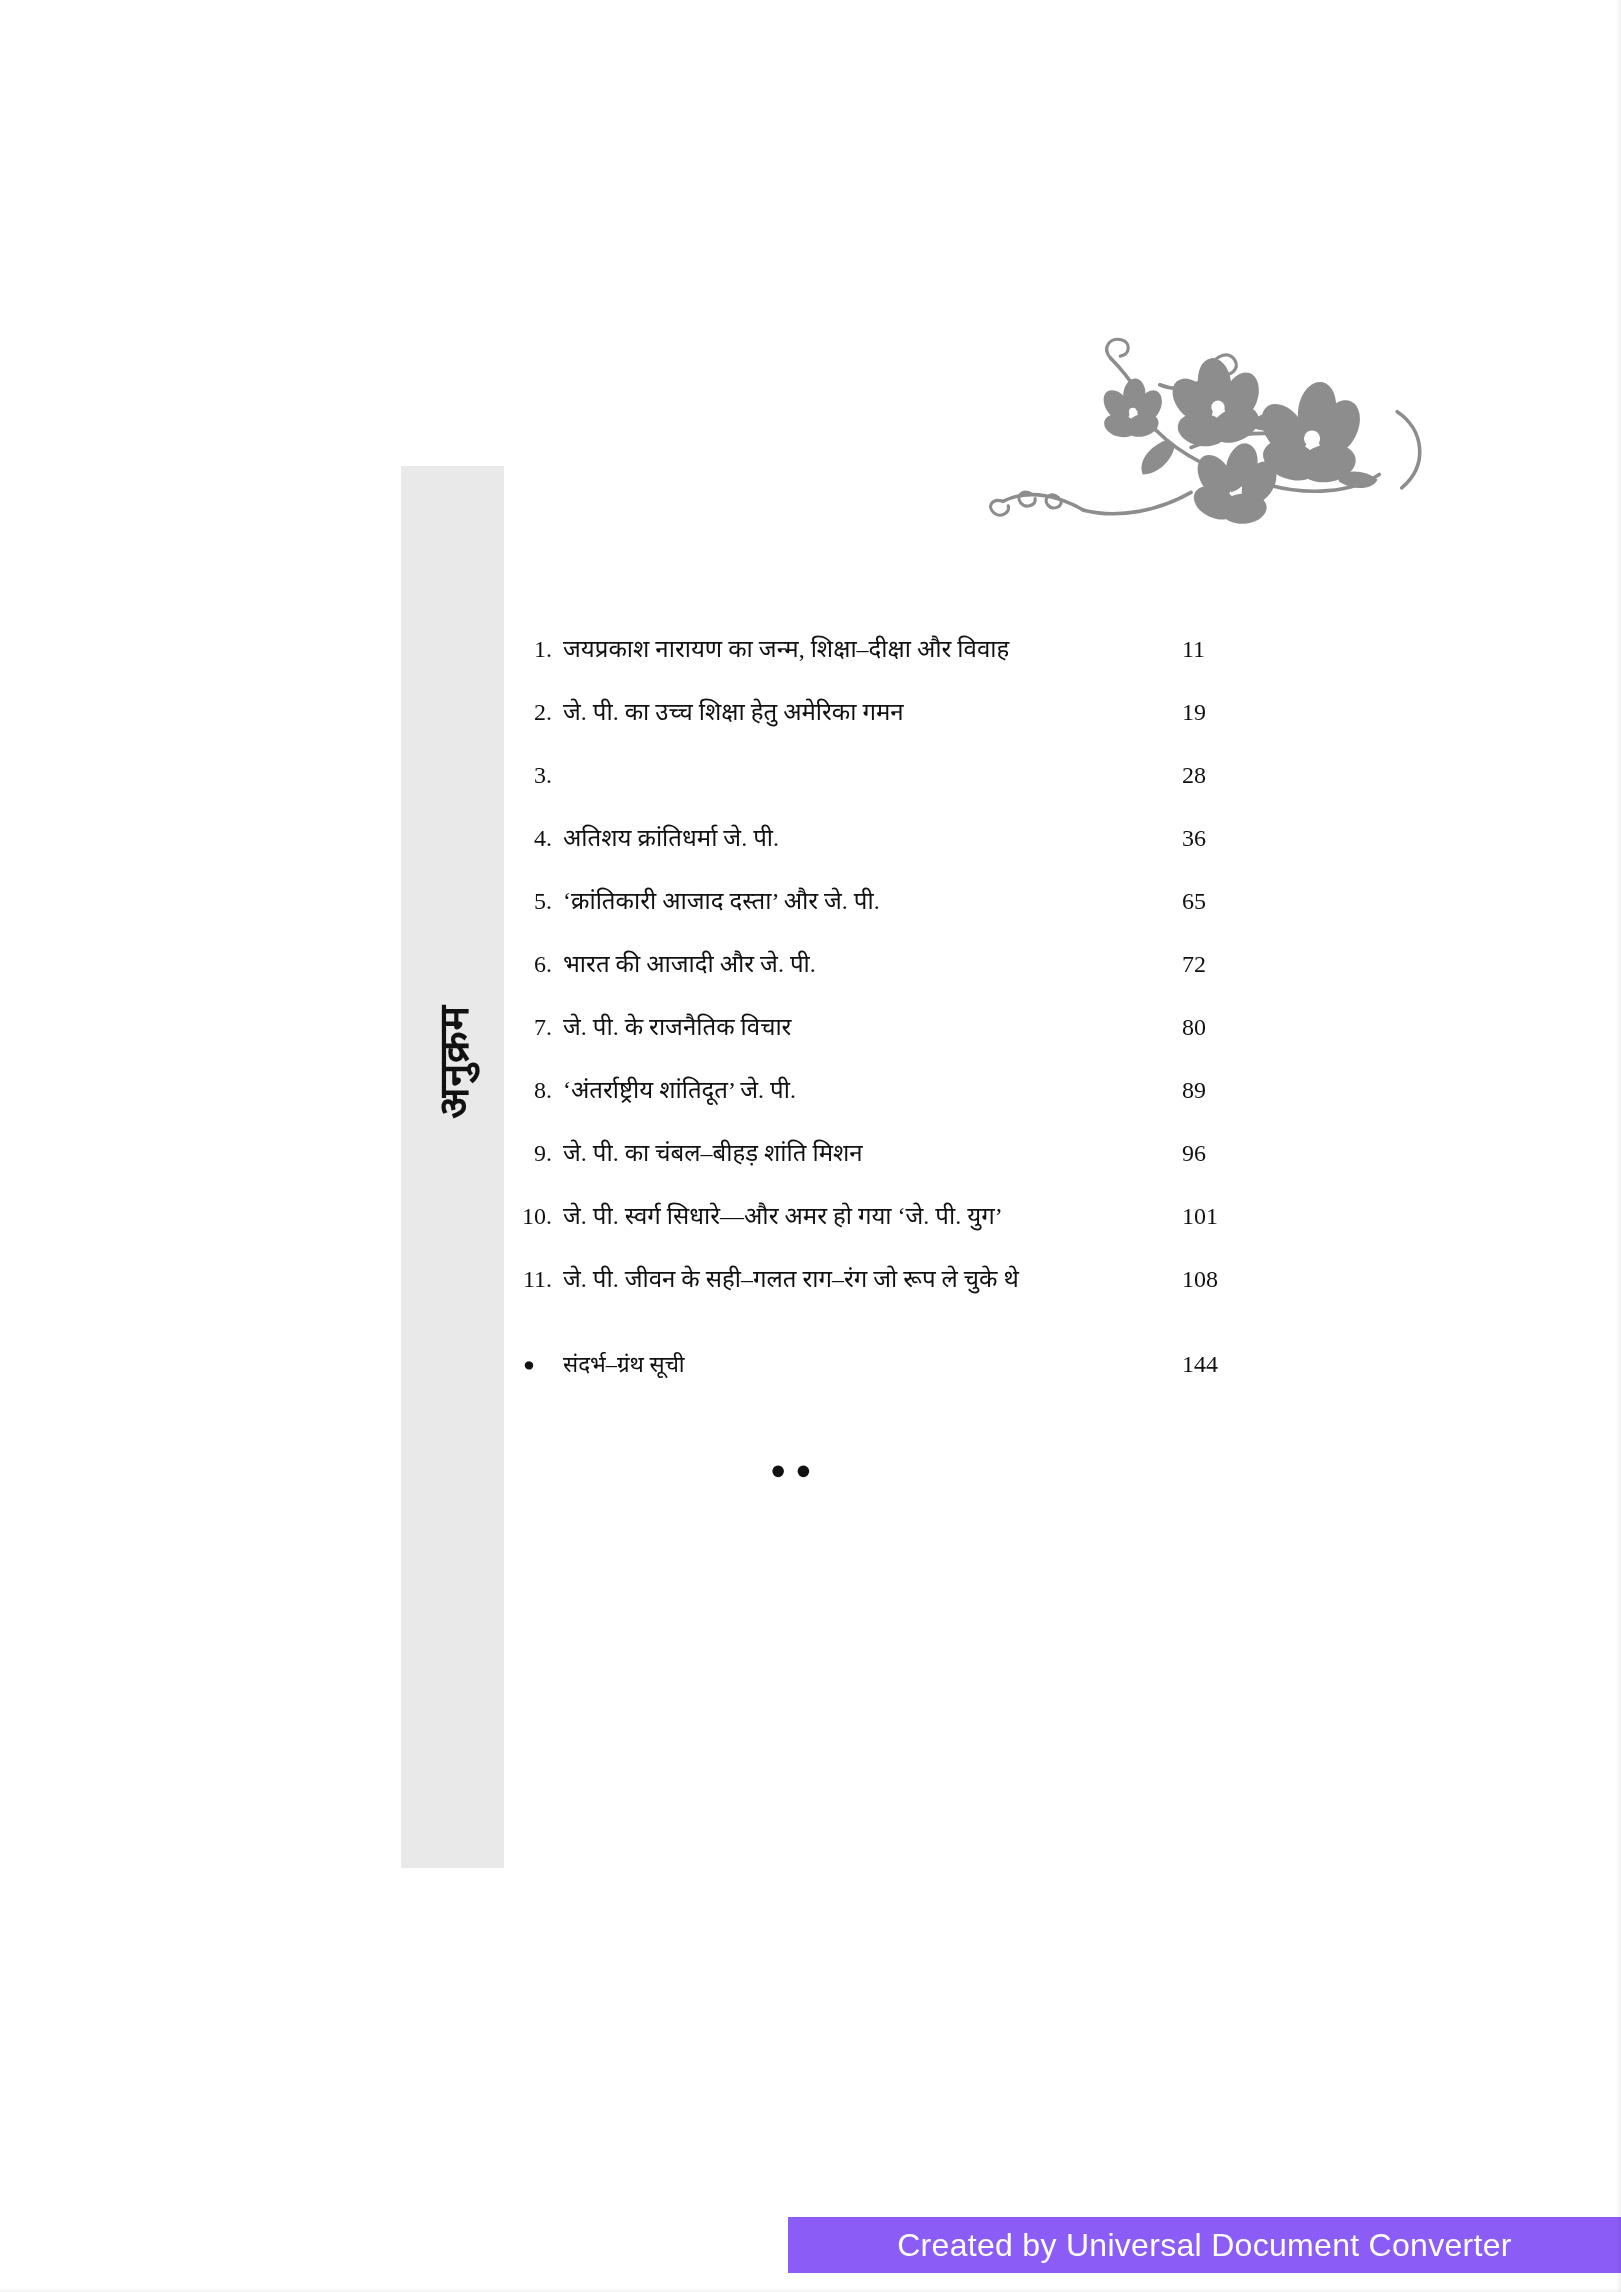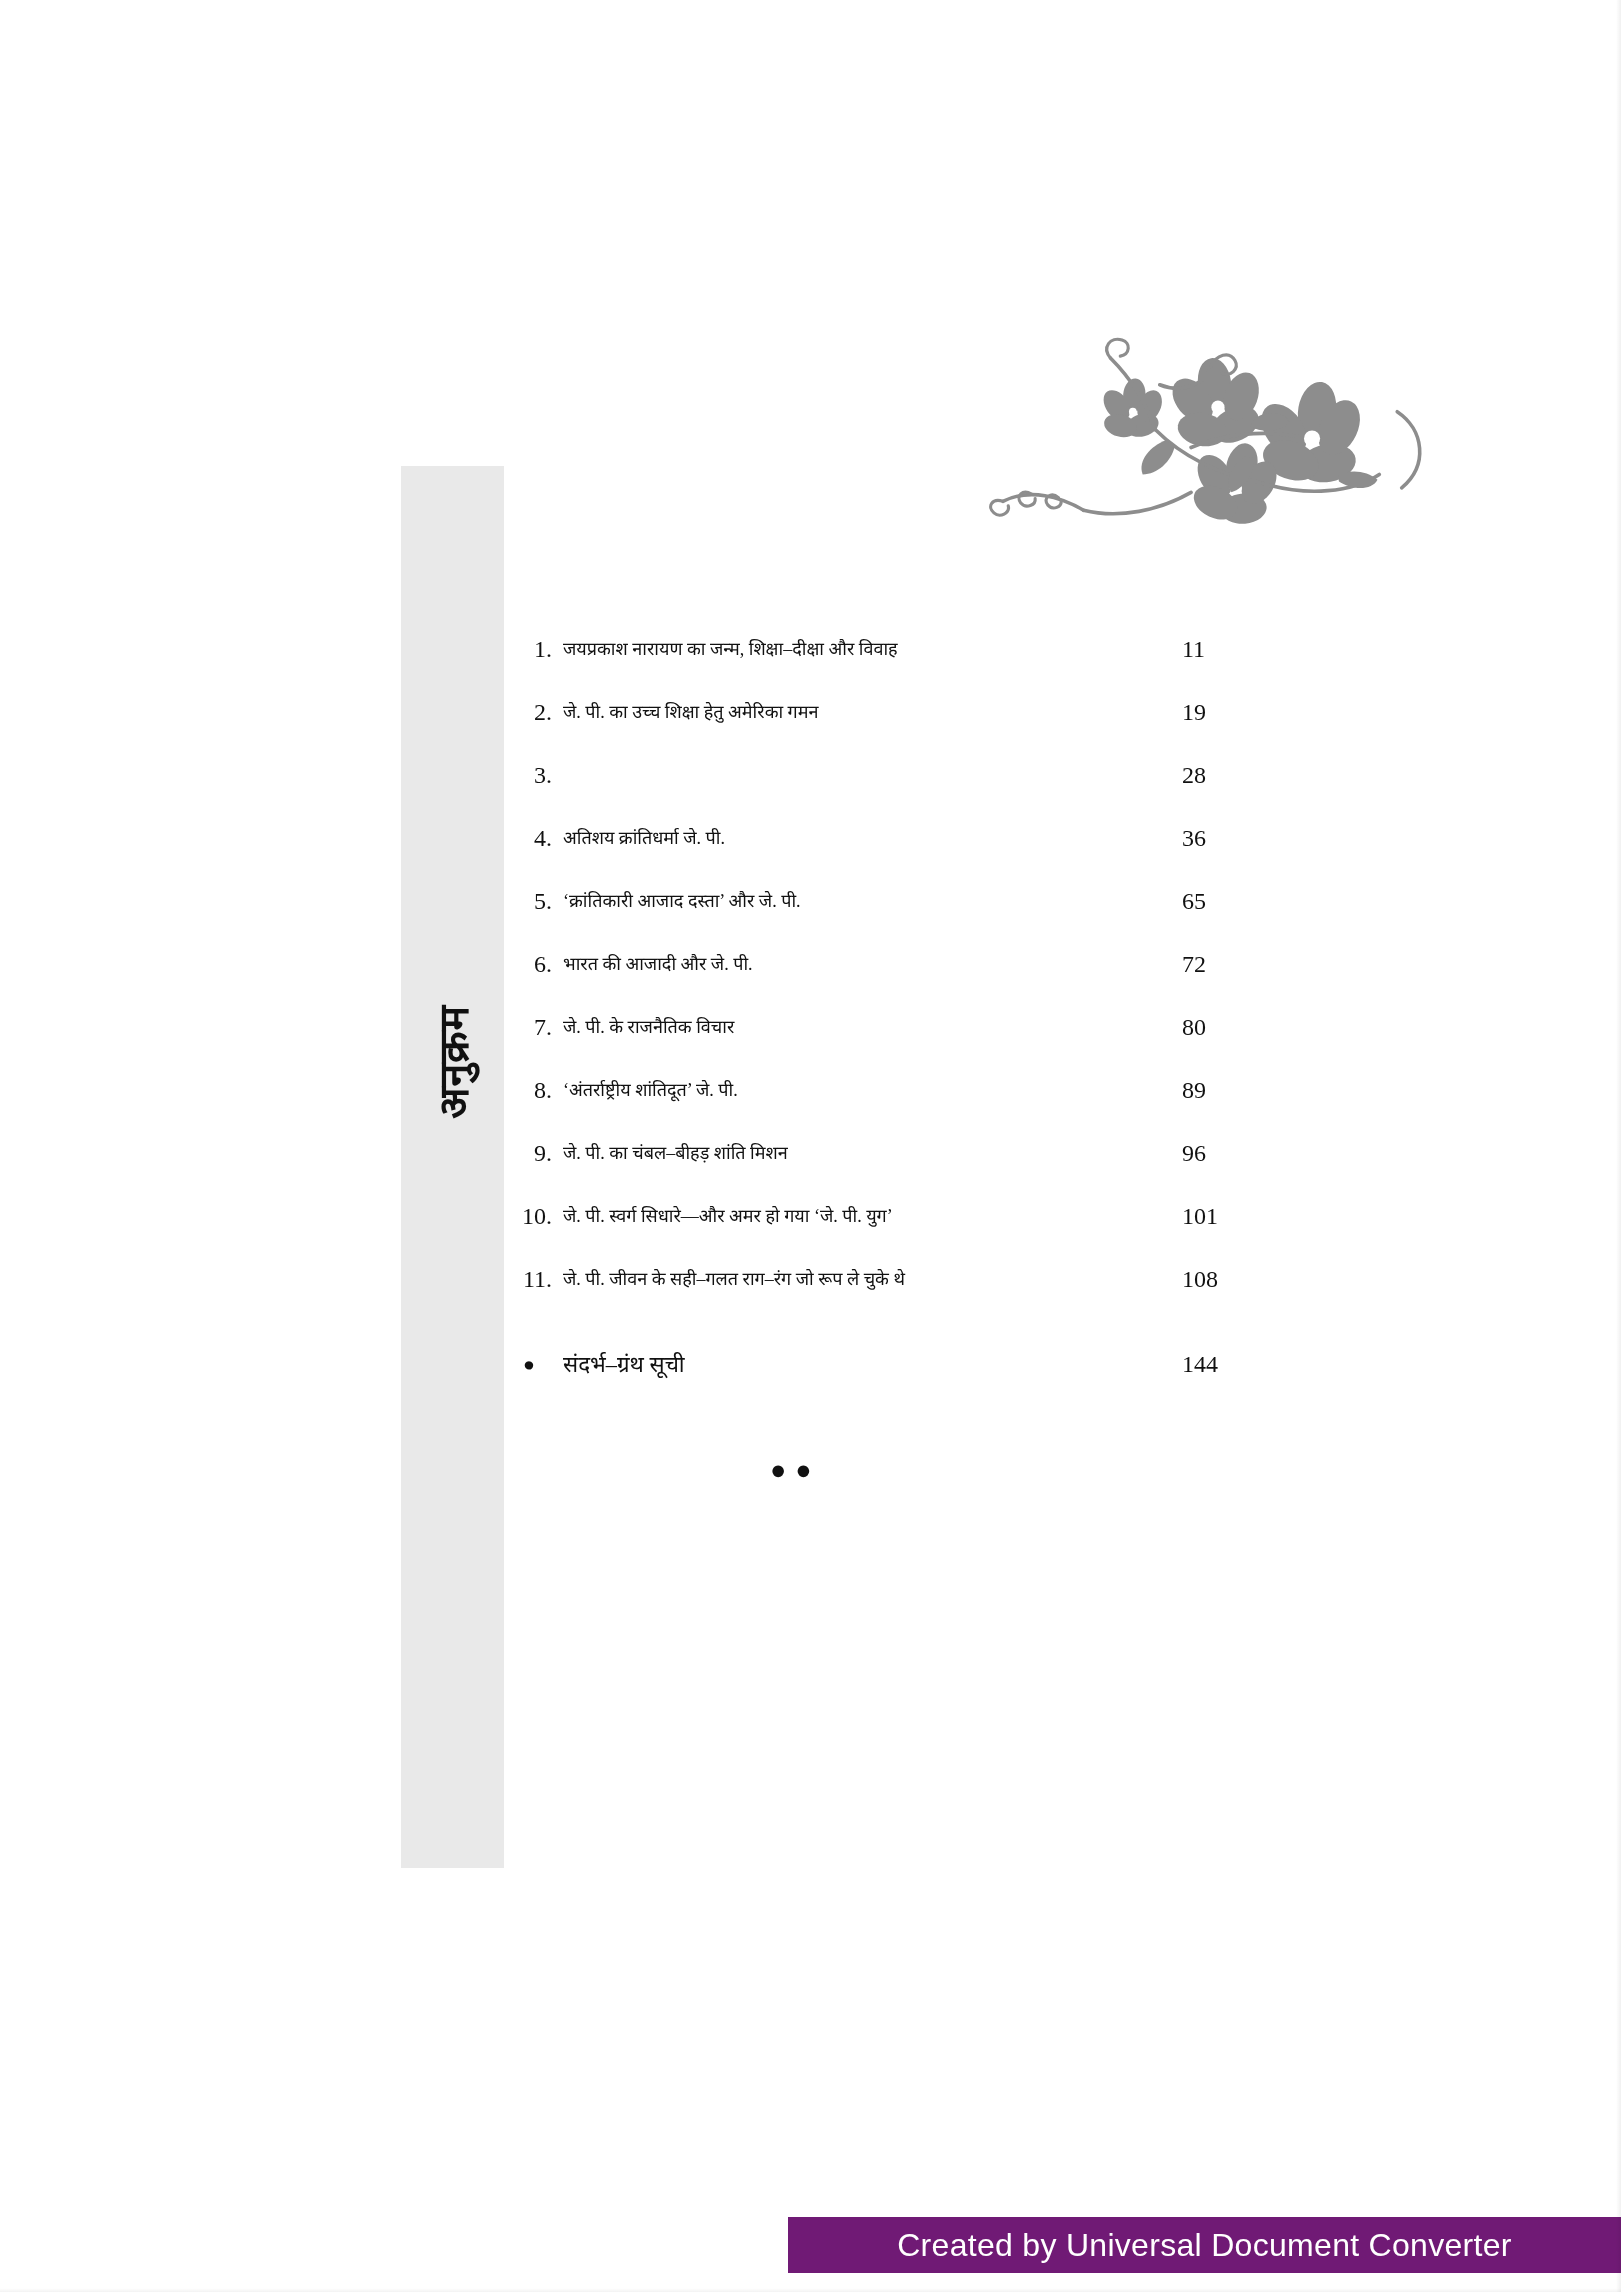--- a/index.html
+++ b/index.html
@@ -81,21 +81,21 @@
     width: 50px;
     text-align: right;
     font-family: "Liberation Serif", serif;
     font-size: 24px;
     color: #111111;
   }
   .toc-title {
     position: absolute;
     left: 61px;
     font-family: "Liberation Serif", serif;
-    font-size: 18px;
+    font-size: 24px;
     color: #111111;
   }
   .toc-page {
     position: absolute;
     right: 0;
     width: 63px;
     text-align: left;
     font-family: "Liberation Serif", serif;
     font-size: 24px;
     color: #111111;
@@ -123,21 +123,21 @@
     font-family: "Liberation Serif", serif;
   }
 
   
   .watermark {
     position: absolute;
     left: 788px;
     top: 2217px;
     width: 833px;
     height: 56px;
-    background: #701a75;
+    background: #8b5cf6;
     color: #ffffff;
     font-family: "Liberation Sans", sans-serif;
     font-size: 32px;
     line-height: 56px;
     text-align: center;
     letter-spacing: 0.3px;
   }
 
   
   .edge-shadow-right {

